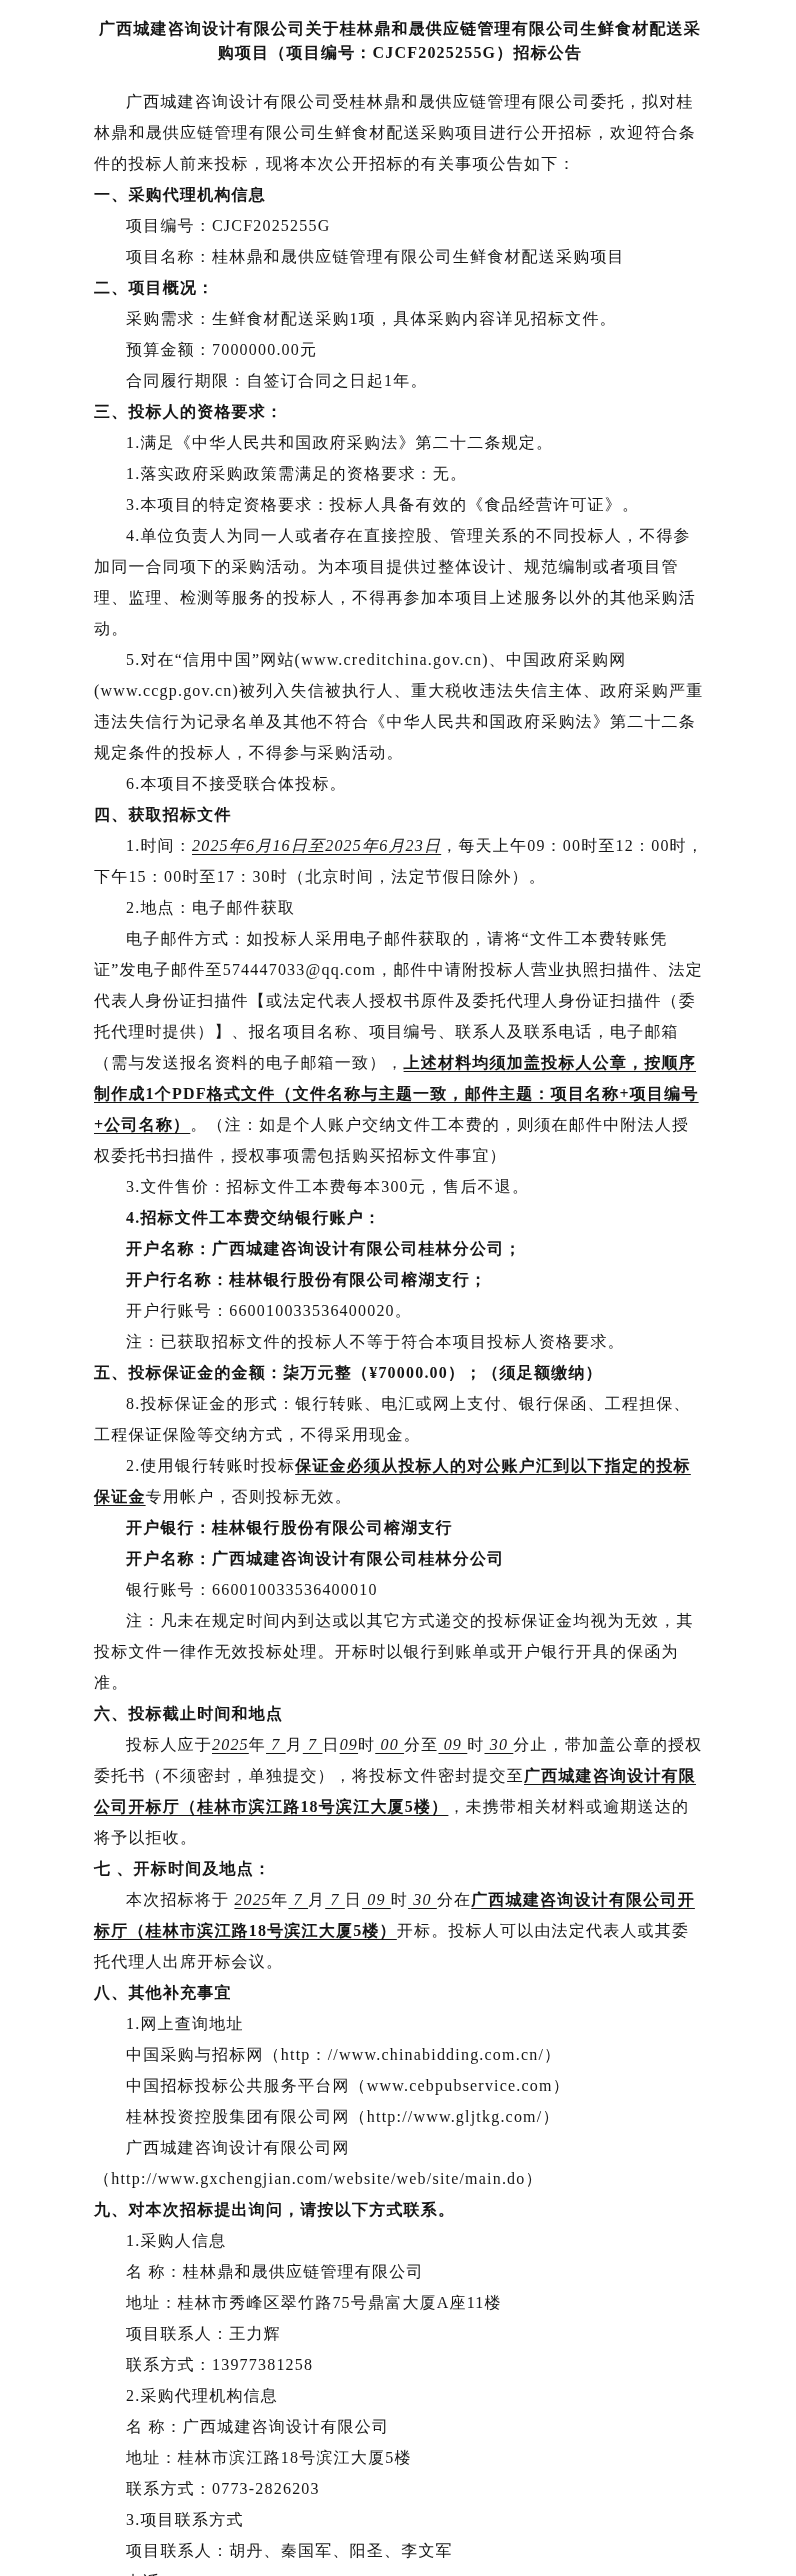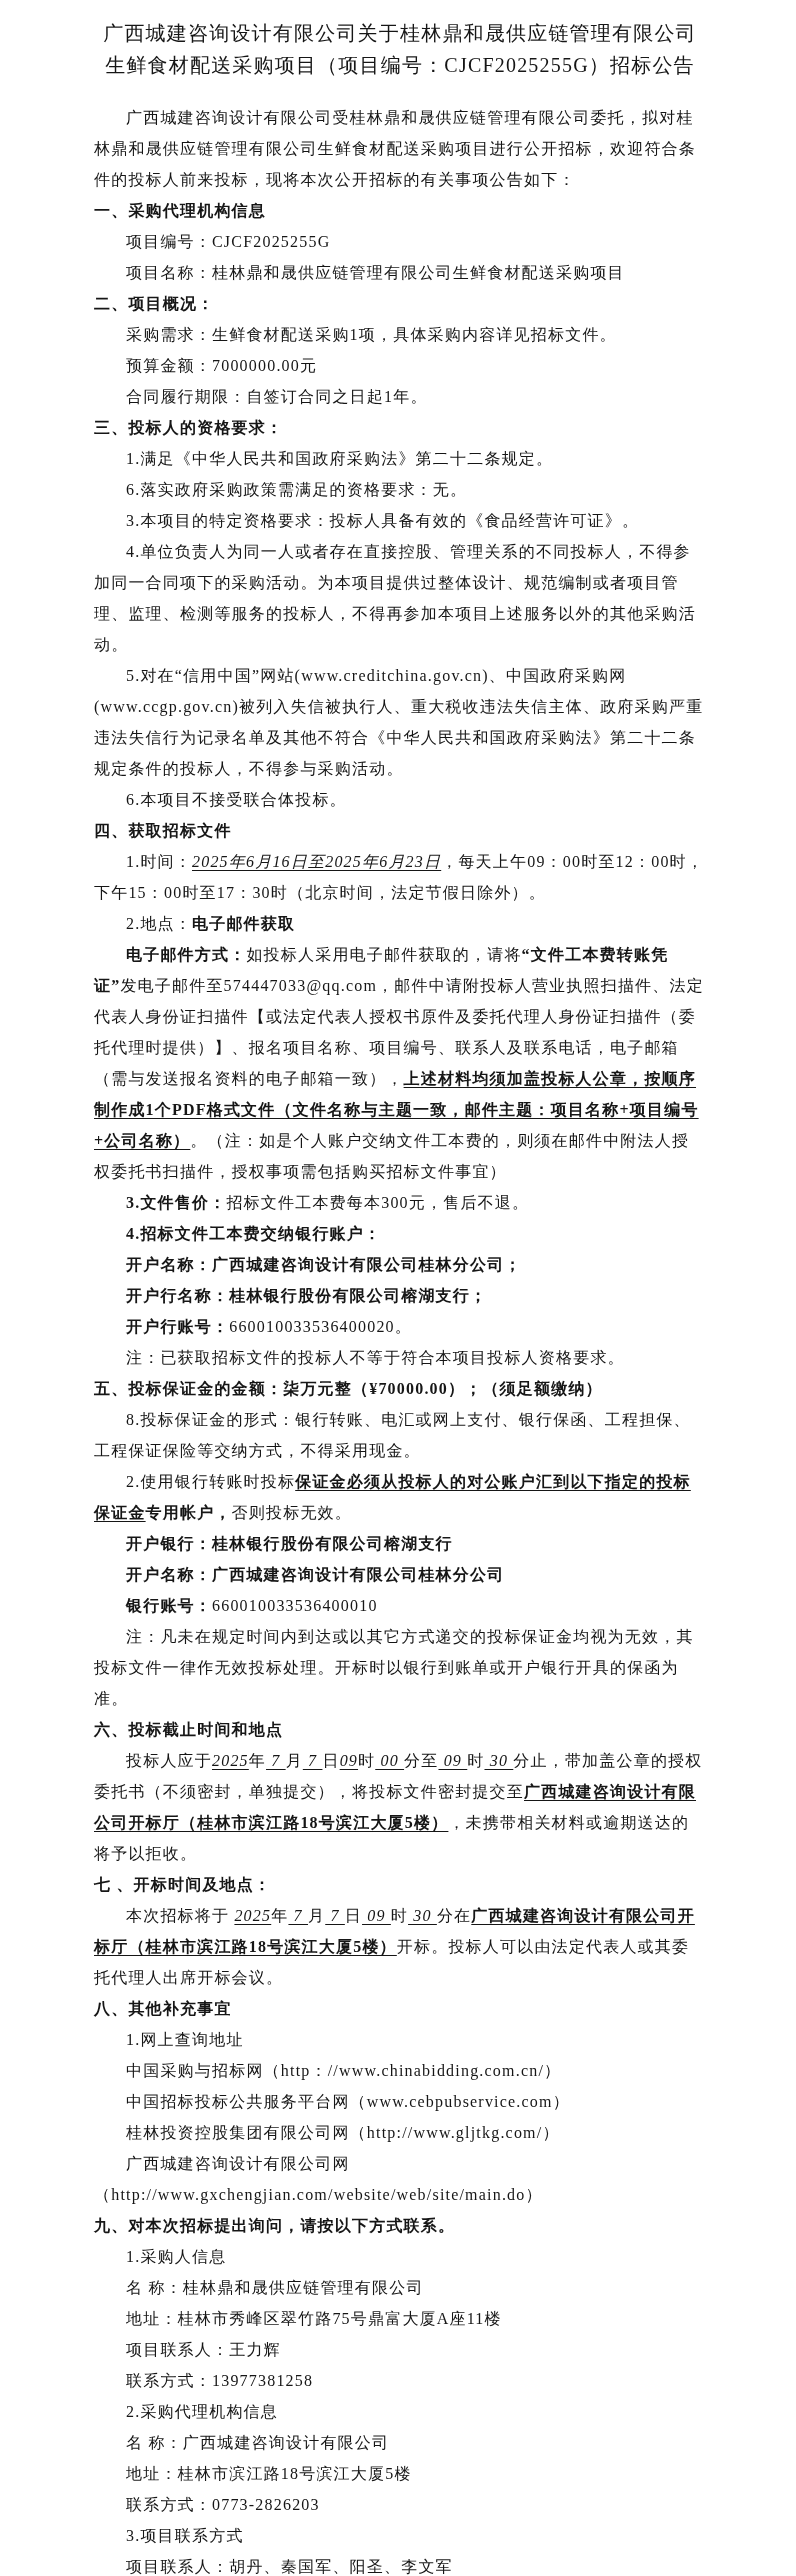--- a/index.html
+++ b/index.html
@@ -8,31 +8,31 @@
     min-height:2576px;
     box-sizing:border-box;
     padding:11px 90px 32px 94px;
     background:#ffffff;
     color:#161616;
     font-family:"Liberation Serif","DejaVu Serif",serif;
     font-size:13.6px;
     letter-spacing:1.2px;
   }
   .title{
-    font-size:20px;
-    font-weight:normal;
+    font-size:16px;
+    font-weight:bold;
     text-align:center;
-    line-height:32px;
+    line-height:24px;
     margin:6.4px 0 21px 0;
     letter-spacing:1.2px;
   }
   p,h2{margin:0;padding:0;line-height:31px;font-size:16px;font-weight:normal;}
   .sh{font-weight:bold;}
   .ind{text-indent:2em;}
-  .b{font-weight:bold;text-align:center;}
+  .b{font-weight:normal;text-align:center;}
   .u{text-decoration:underline;text-underline-offset:3.2px;font-style:italic;}
   .bu{font-weight:bold;text-decoration:underline;text-underline-offset:3.2px;}
   .footer{text-align:right;}
 </style>
 </head>
 <body>
 
 <div class="page">
 
   <h1 class="title">广西城建咨询设计有限公司关于桂林鼎和晟供应链管理有限公司生鲜食材配送采购项目（项目编号：CJCF2025255G）招标公告</h1>
@@ -43,21 +43,21 @@
   <p class="ind">项目编号：CJCF2025255G</p>
   <p class="ind">项目名称：桂林鼎和晟供应链管理有限公司生鲜食材配送采购项目</p>
 
   <h2 class="sh">二、项目概况：</h2>
   <p class="ind">采购需求：生鲜食材配送采购1项，具体采购内容详见招标文件。</p>
   <p class="ind">预算金额：7000000.00元</p>
   <p class="ind">合同履行期限：自签订合同之日起1年。</p>
 
   <h2 class="sh">三、投标人的资格要求：</h2>
   <p class="ind">1.满足《中华人民共和国政府采购法》第二十二条规定。</p>
-  <p class="ind">6.落实政府采购政策需满足的资格要求：无。</p>
+  <p class="ind">1.落实政府采购政策需满足的资格要求：无。</p>
   <p class="ind">3.本项目的特定资格要求：投标人具备有效的《食品经营许可证》。</p>
   <p class="ind">4.单位负责人为同一人或者存在直接控股、管理关系的不同投标人，不得参加同一合同项下的采购活动。为本项目提供过整体设计、规范编制或者项目管理、监理、检测等服务的投标人，不得再参加本项目上述服务以外的其他采购活动。</p>
   <p class="ind">5.对在“信用中国”网站(www.creditchina.gov.cn)、中国政府采购网(www.ccgp.gov.cn)被列入失信被执行人、重大税收违法失信主体、政府采购严重违法失信行为记录名单及其他不符合《中华人民共和国政府采购法》第二十二条规定条件的投标人，不得参与采购活动。</p>
   <p class="ind">6.本项目不接受联合体投标。</p>
 
   <h2 class="sh">四、获取招标文件</h2>
   <p class="ind"><span>1.时间：</span><span class="u">2025年6月16日至2025年6月23日</span><span>，每天上午09：00时至12：00时，下午15：00时至17：30时（北京时间，法定节假日除外）。</span></p>
   <p class="ind"><span>2.地点：</span><span class="b">电子邮件获取</span></p>
   <p class="ind"><span class="b">电子邮件方式：</span><span>如投标人采用电子邮件获取的，请将</span><span class="b">“文件工本费转账凭证”</span><span>发电子邮件至574447033@qq.com，邮件中请附投标人营业执照扫描件、法定代表人身份证扫描件【或法定代表人授权书原件及委托代理人身份证扫描件（委托代理时提供）】、报名项目名称、项目编号、联系人及联系电话，电子邮箱（需与发送报名资料的电子邮箱一致），</span><span class="bu">上述材料均须加盖投标人公章，按顺序制作成1个PDF格式文件（文件名称与主题一致，邮件主题：项目名称+项目编号+公司名称）</span><span>。（注：如是个人账户交纳文件工本费的，则须在邮件中附法人授权委托书扫描件，授权事项需包括购买招标文件事宜）</span></p>
   <p class="ind"><span class="b">3.文件售价：</span><span>招标文件工本费每本300元，售后不退。</span></p>

